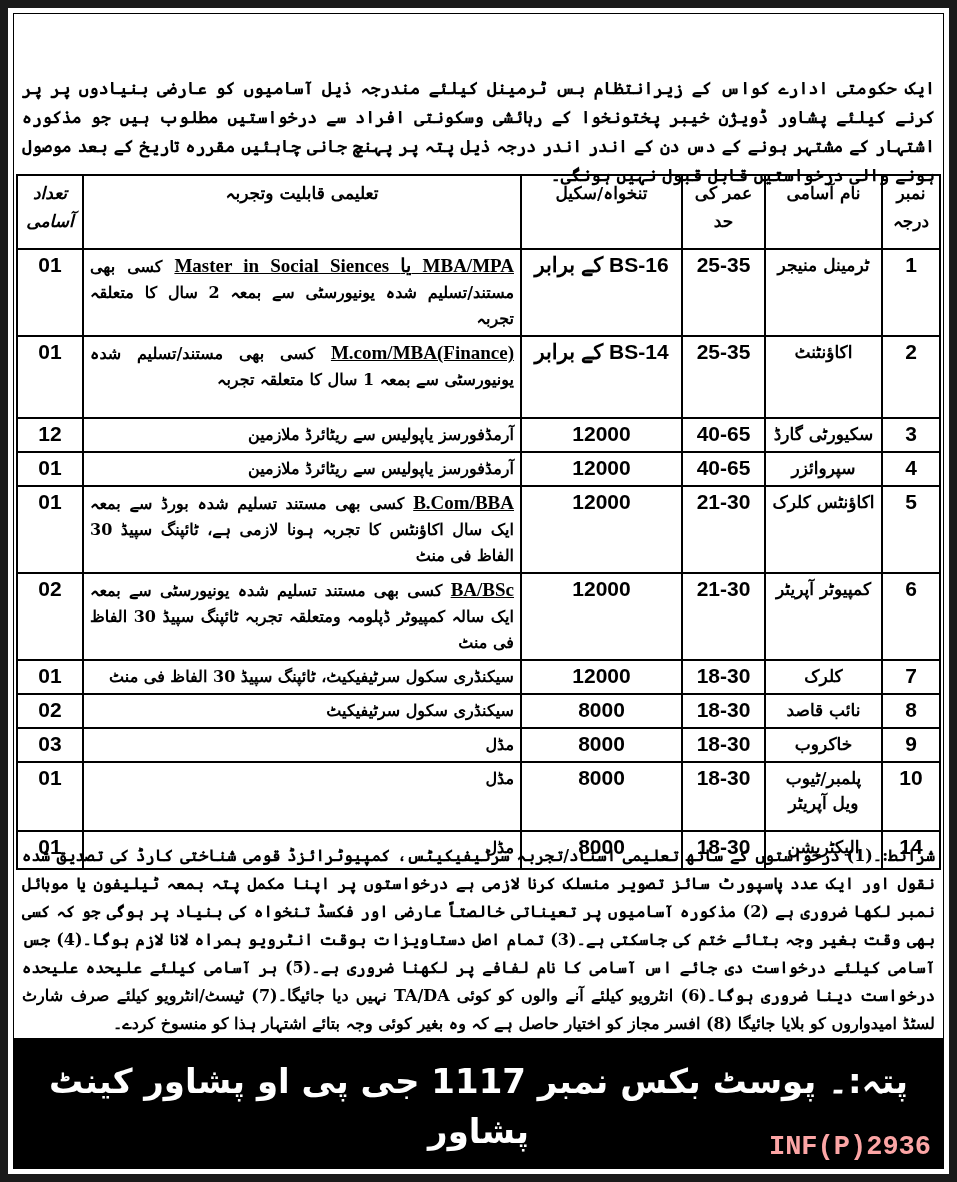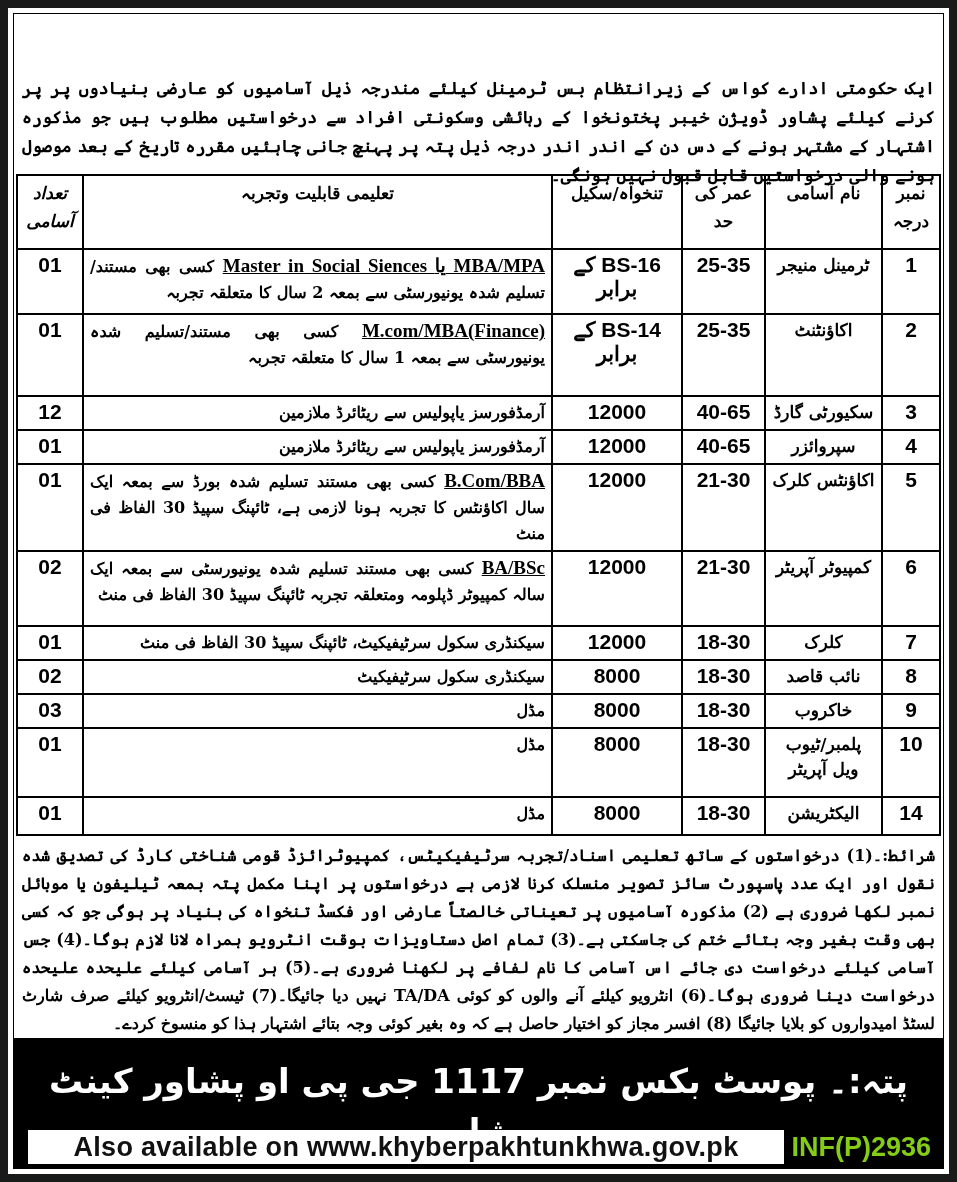--- a/index.html
+++ b/index.html
@@ -63,21 +63,21 @@
       text-align: justify; font-weight: bold; font-size: 16px; line-height: 26px;
     }
     td.qual .en {
       font-family: "Liberation Serif", serif; font-size: 19px; font-weight: bold;
       unicode-bidi: embed; direction: ltr; text-decoration: underline;
     }
 
     .col-num { width: 58px; }
     .col-post { width: 117px; }
     .col-age { width: 83px; }
-    .col-salary { width: 130px; margin-top: 20px; }
+    .col-salary { width: 161px; margin-top: 20px; }
     .col-count { width: 66px; font-style: italic; }
 
     
     .terms {
       position: absolute; left: 8px; right: 8px; top: 828px; height: 190px;
       direction: rtl; text-align: justify; font-family: "DejaVu Serif", serif;
       font-weight: bold; font-size: 16px; line-height: 28px;
     }
 
     
@@ -93,21 +93,21 @@
     .url-strip {
       position: absolute; left: 14px; top: 92px; width: 756px; height: 34px;
       background: #fff; display: flex; align-items: center; justify-content: center;
     }
     .url-text {
       font-family: "Liberation Sans", sans-serif; font-weight: bold; font-size: 27px;
       letter-spacing: 0.3px; color: #111;
     }
     .ref-code {
       position: absolute; right: 12px; top: 92px; height: 34px; line-height: 34px;
-      color: #84cc16; font-family: Liberation Sans, sans-serif; font-weight: bold;
+      color: #fca5a5; font-family: Liberation Mono, monospace; font-weight: bold;
       font-size: 27px;
     }
   </style>
 </head>
 <body>
 
 <div class="page">
   <div class="frame">
     <div class="inner">
 
@@ -216,21 +216,18 @@
               <td class="count">01</td>
             </tr>
           </tbody>
         </table>
       </div>
 
       <div class="terms">شرائط:۔(1) درخواستوں کے ساتھ تعلیمی اسناد/تجربہ سرٹیفیکیٹس، کمپیوٹرائزڈ قومی شناختی کارڈ کی تصدیق شدہ نقول اور ایک عدد پاسپورٹ سائز تصویر منسلک کرنا لازمی ہے درخواستوں پر اپنا مکمل پتہ بمعہ ٹیلیفون یا موبائل نمبر لکھا ضروری ہے (2) مذکورہ آسامیوں پر تعیناتی خالصتاً عارضی اور فکسڈ تنخواہ کی بنیاد پر ہوگی جو کہ کسی بھی وقت بغیر وجہ بتائے ختم کی جاسکتی ہے۔(3) تمام اصل دستاویزات بوقت انٹرویو ہمراہ لانا لازم ہوگا۔(4) جس آسامی کیلئے درخواست دی جائے اس آسامی کا نام لفافے پر لکھنا ضروری ہے۔(5) ہر آسامی کیلئے علیحدہ علیحدہ درخواست دینا ضروری ہوگا۔(6) انٹرویو کیلئے آنے والوں کو کوئی TA/DA نہیں دیا جائیگا۔(7) ٹیسٹ/انٹرویو کیلئے صرف شارٹ لسٹڈ امیدواروں کو بلایا جائیگا (8) افسر مجاز کو اختیار حاصل ہے کہ وہ بغیر کوئی وجہ بتائے اشتہار ہذا کو منسوخ کردے۔</div>
 
       <div class="footer-band">
         <div class="address">پتہ:۔ پوسٹ بکس نمبر 1117 جی پی او پشاور کینٹ پشاور</div>
-        <div class="url-strip">
-          <span class="url-text">Also available on www.khyberpakhtunkhwa.gov.pk</span>
-        </div>
         <div class="ref-code">INF(P)2936</div>
       </div>
 
     </div>
   </div>
 </div>
 
 </body></html>

